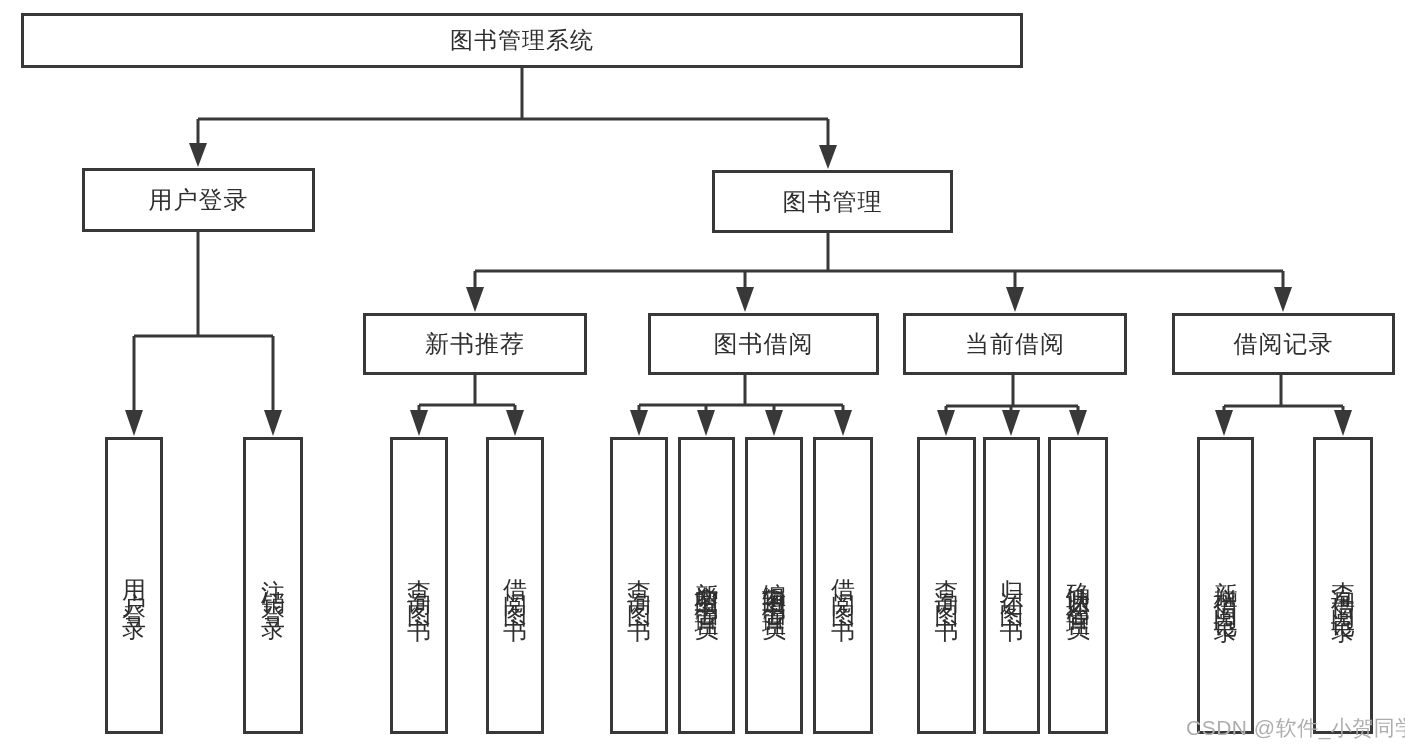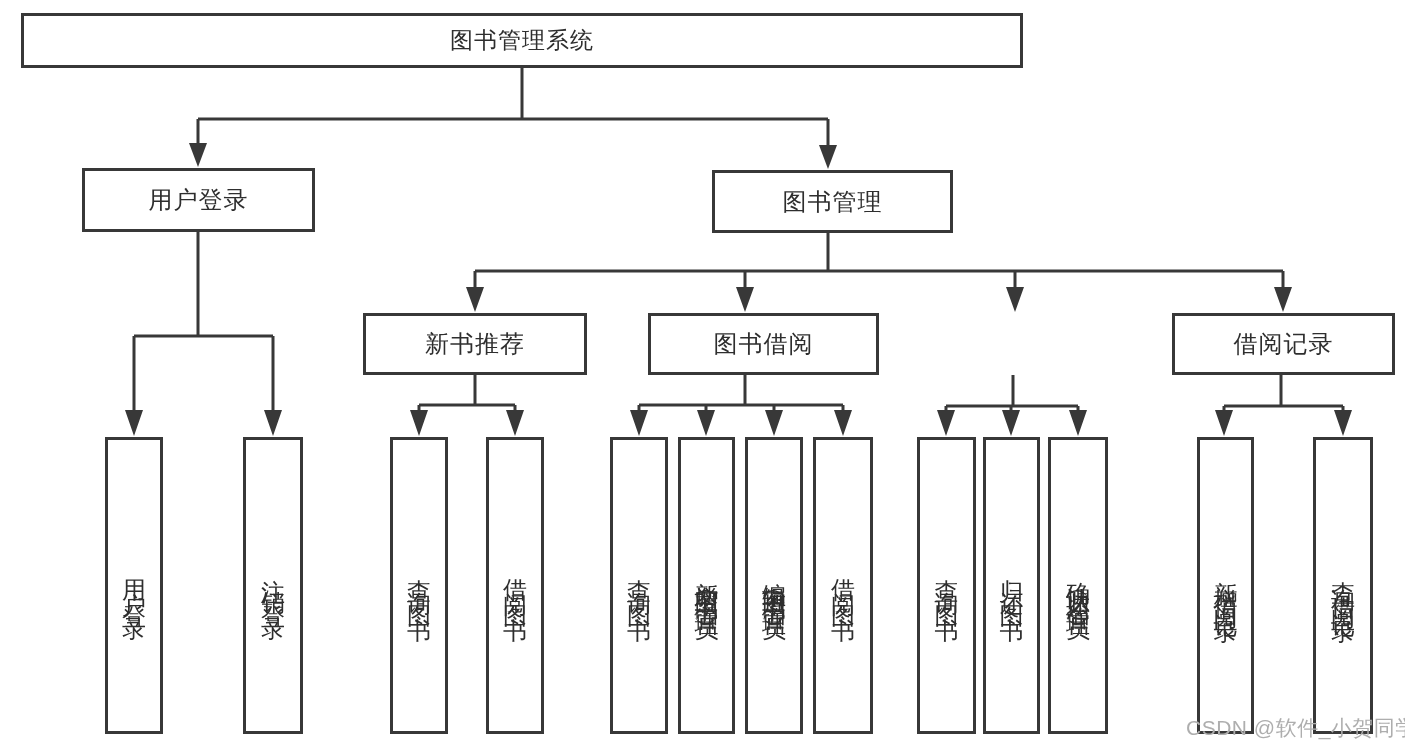--- a/index.html
+++ b/index.html
@@ -99,20 +99,23 @@
   <div class="node" style="left:712px;top:170px;width:241px;height:63px;">
     <span class="lbl">图书管理</span>
   </div>
 
   <div class="node" style="left:363px;top:313px;width:224px;height:62px;">
     <span class="lbl">新书推荐</span>
   </div>
   <div class="node" style="left:633px;top:313px;width:231px;height:62px;margin-left:15px;">
     <span class="lbl">图书借阅</span>
   </div>
+  <div class="node" style="left:903px;top:313px;width:224px;height:62px;">
+    <span class="lbl">当前借阅</span>
+  </div>
   <div class="node" style="left:1172px;top:313px;width:223px;height:62px;">
     <span class="lbl">借阅记录</span>
   </div>
 
   <div class="node leaf sp-lg" style="left:105px;top:437px;width:58px;height:297px;">
     <span class="lbl">用户登录</span>
   </div>
   <div class="node leaf sp-lg" style="left:243px;top:437px;width:60px;height:297px;">
     <span class="lbl">注销登录</span>
   </div>

